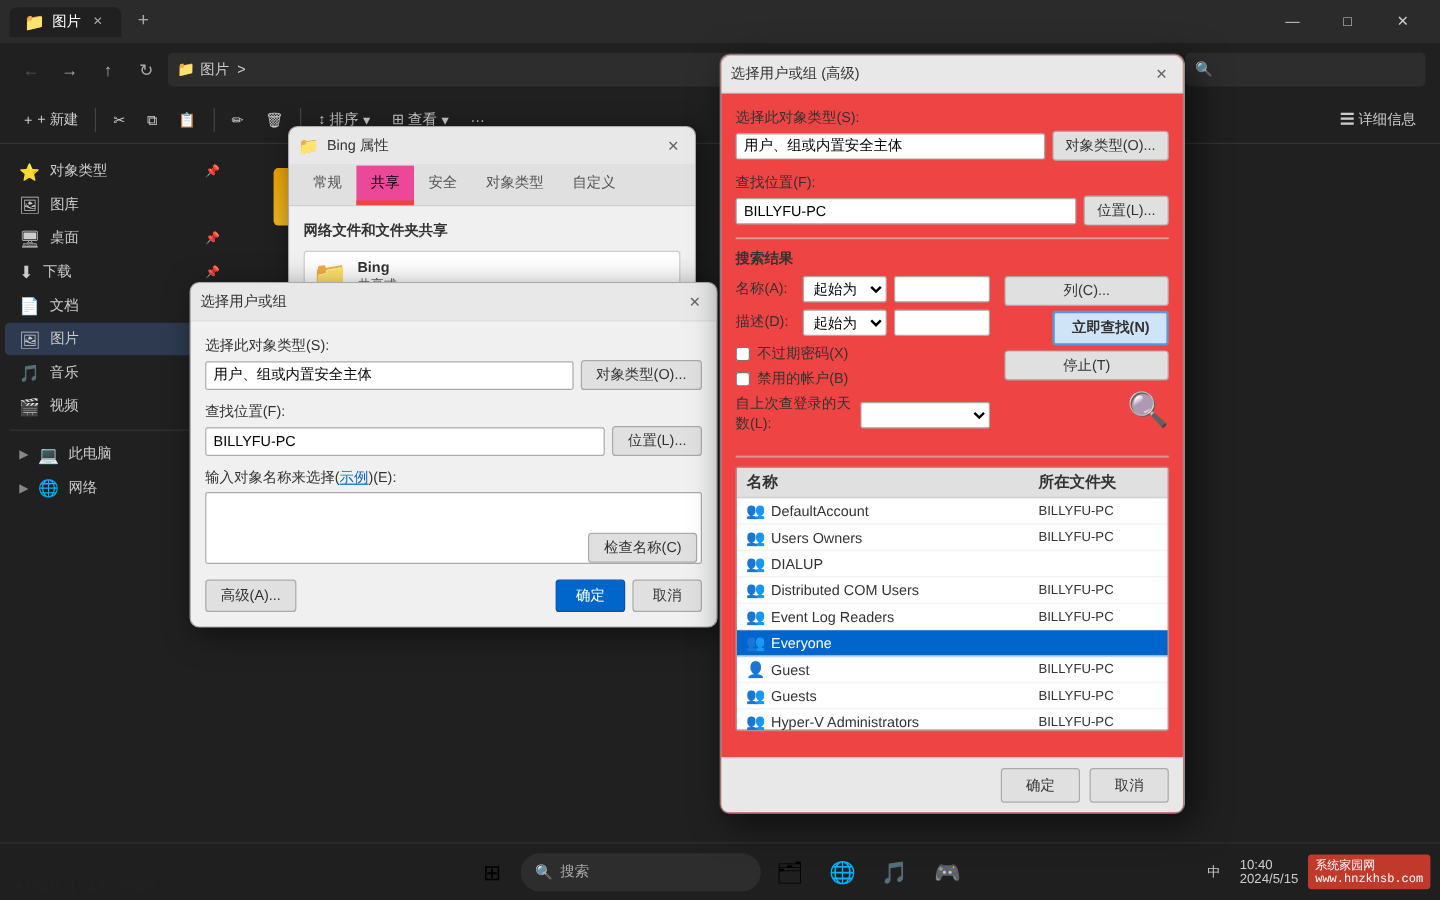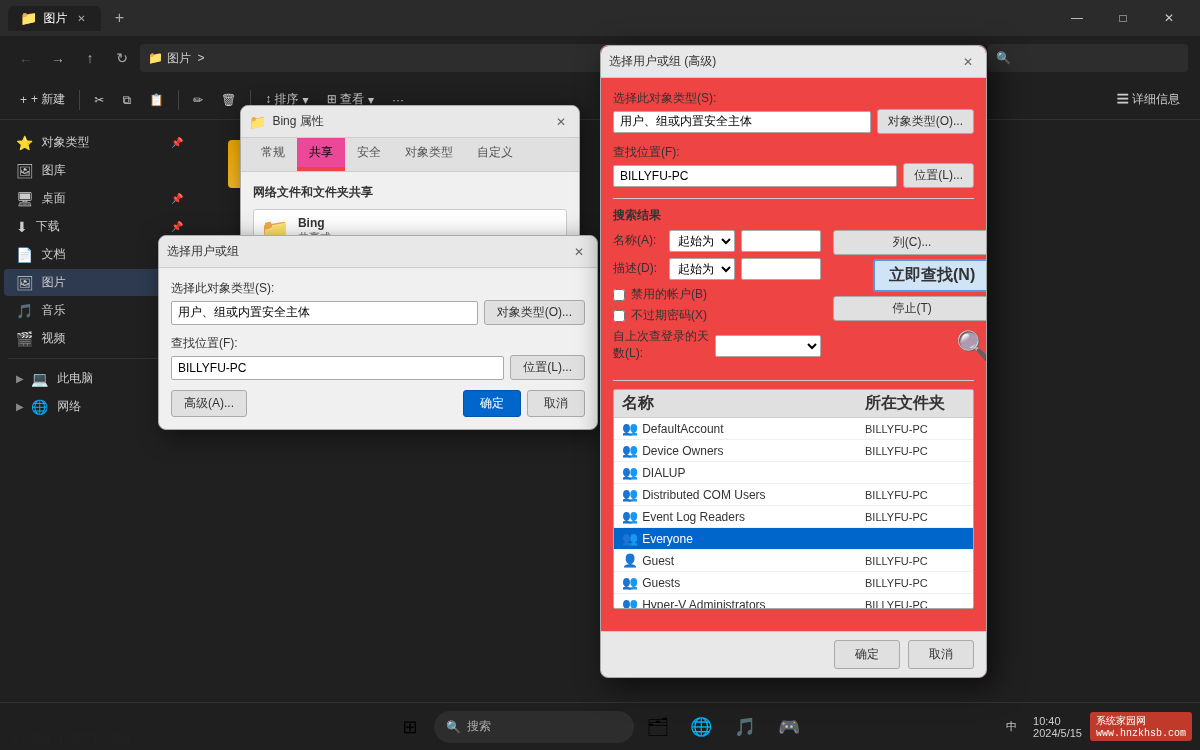--- a/index.html
+++ b/index.html
@@ -538,21 +538,21 @@
       background: #e0e0e0;
       border: 1px solid #aaa;
       border-radius: 3px;
       color: #333;
       white-space: nowrap;
     }
     .adv-btn.search-now {
       background: #e0e8f8;
       border: 2px solid #5599dd;
       padding: 4px 14px;
-      font-size: 16px;
+      font-size: 12px;
       margin-left: 40px;
     }
     .adv-checkbox-row {
       display: flex;
       align-items: center;
       gap: 6px;
       margin-bottom: 4px;
       font-size: 12px;
       color: #333;
     }
@@ -565,21 +565,21 @@
       border: 1px solid #aaa;
       border-radius: 2px;
       height: 220px;
       overflow-y: auto;
     }
     .result-header {
       display: flex;
       background: #e0e0e0;
       border-bottom: 1px solid #ccc;
       padding: 3px 8px;
-      font-size: 16px;
+      font-size: 13px;
       color: #333;
       font-weight: bold;
     }
     .result-header .col-name { flex: 1; }
     .result-header .col-loc { width: 100px; }
     .result-row {
       display: flex;
       align-items: center;
       padding: 3px 8px;
       font-size: 12px;
@@ -823,20 +823,27 @@
         <div class="input-with-btn">
           <input class="small-input" type="text" readonly="" style="flex: 1 1 0%;" value="用户、组或内置安全主体">
           <button class="inline-btn">对象类型(O)...</button>
         </div>
       </div>
       <div class="form-row">
         <span class="input-label">查找位置(F):</span>
         <div class="input-with-btn">
           <input class="small-input" type="text" readonly="" style="flex: 1 1 0%;" value="BILLYFU-PC">
           <button class="inline-btn">位置(L)...</button>
+        </div>
+      </div>
+      <div class="form-row">
+        <span class="input-label">输入对象名称来选择(<span class="link-style">示例</span>)(E):</span>
+        <div style="position:relative;">
+          <textarea class="name-input-area" style=""></textarea>
+          <button class="inline-btn" style="position:absolute;right:4px;bottom:4px;">检查名称(C)</button>
         </div>
       </div>
       <div style="display:flex;justify-content:space-between;margin-top:8px;">
         <button class="inline-btn">高级(A)...</button>
         <div style="display:flex;gap:6px;">
           <button class="dlg-btn primary">确定</button>
           <button class="dlg-btn">取消</button>
         </div>
       </div>
     </div>
@@ -882,25 +889,25 @@
             <div class="adv-row">
               <span class="adv-label" style="width:50px;flex-shrink:0;">描述(D):</span>
               <select class="adv-select">
                 <option>起始为</option>
               </select>
               <input class="adv-input" type="text" style="width: 80px;">
             </div>
             <div style="margin-top:6px;">
               <div class="adv-checkbox-row">
                 <input type="checkbox" class="adv-checkbox" style="">
-                <span>禁用的帐户(B)</span>
+                <span>不过期密码(X)</span>
               </div>
               <div class="adv-checkbox-row">
                 <input type="checkbox" class="adv-checkbox" style="">
-                <span>不过期密码(X)</span>
+                <span>禁用的帐户(B)</span>
               </div>
               <div class="adv-row">
                 <span class="adv-label" style="flex:1;">自上次查登录的天数(L):</span>
                 <select class="adv-select" style="width:60px;">
                   <option></option>
                 </select>
               </div>
             </div>
           </div>
           <div class="right-panel-area">
@@ -925,21 +932,21 @@
           <div class="result-row">
             <span class="col-name">
                 <span class="user-icon-small">👥</span>
                 <span>DefaultAccount</span>
               </span>
             <span class="col-loc">BILLYFU-PC</span>
           </div>
           <div class="result-row">
             <span class="col-name">
                 <span class="user-icon-small">👥</span>
-                <span>Device Owners</span>
+                <span>Users Owners</span>
               </span>
             <span class="col-loc">BILLYFU-PC</span>
           </div>
           <div class="result-row">
             <span class="col-name">
                 <span class="user-icon-small">👥</span>
                 <span>DIALUP</span>
               </span>
             <span class="col-loc"></span>
           </div>

